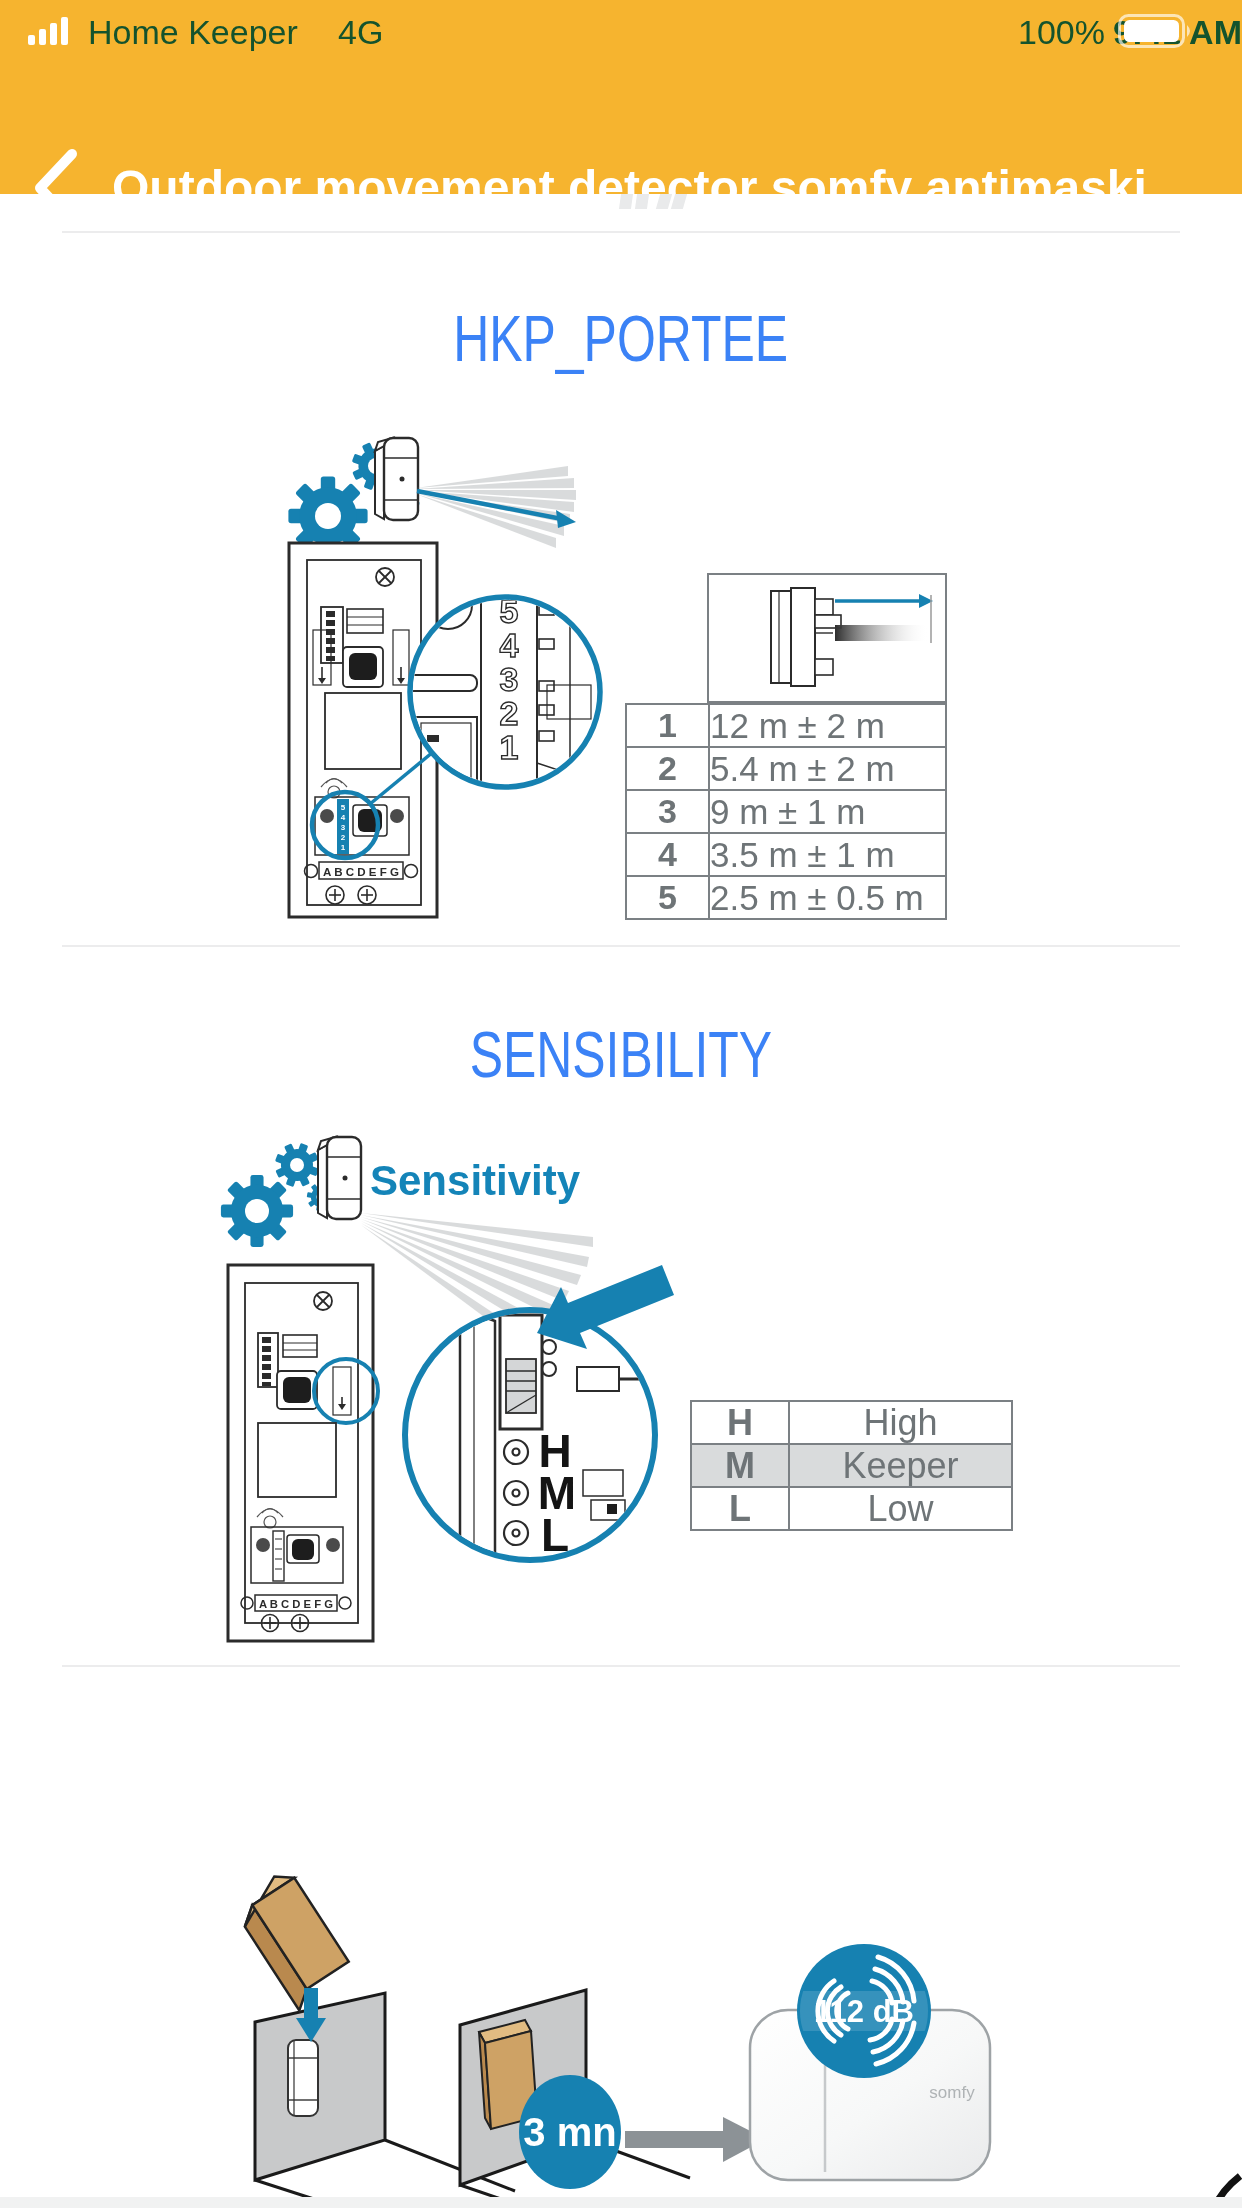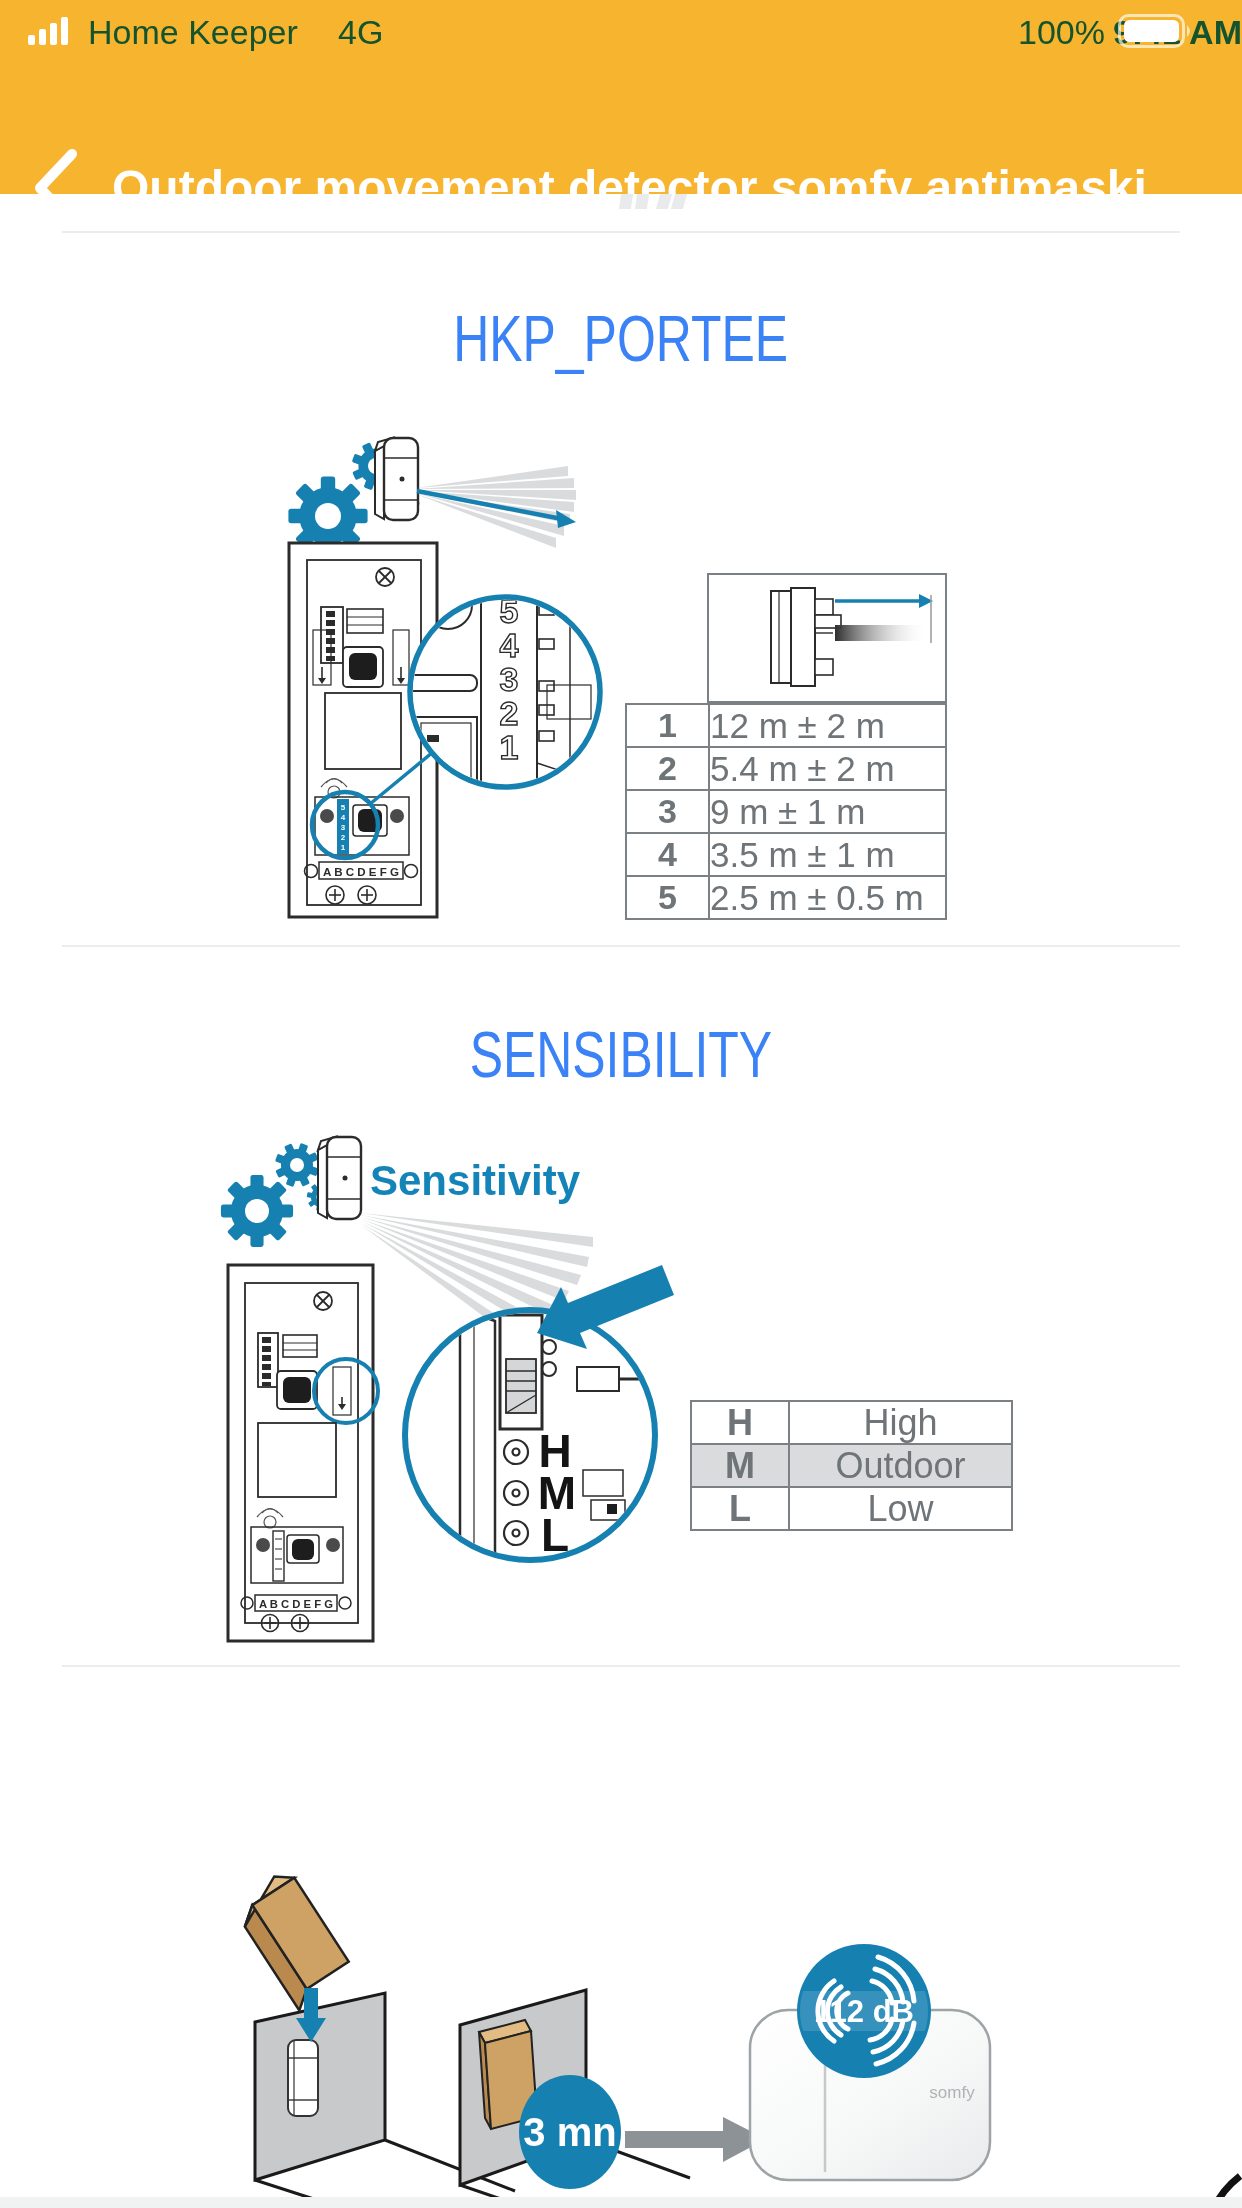--- a/index.html
+++ b/index.html
@@ -396,21 +396,21 @@
     <polygon points="437,10 343,48 336,32 312,78 362,94 355,78 449,40" fill="#1681B1"></polygon>
   </svg>
 
   <div class="dtable level-table">
     <div class="row">
       <div class="cell-key">H</div>
       <div class="cell-val">High</div>
     </div>
     <div class="row hl">
       <div class="cell-key">M</div>
-      <div class="cell-val">Outdoor</div>
+      <div class="cell-val">Keeper</div>
     </div>
     <div class="row">
       <div class="cell-key">L</div>
       <div class="cell-val">Low</div>
     </div>
   </div>
 
   <div class="divider" style="top:1665px"></div>
 
 

